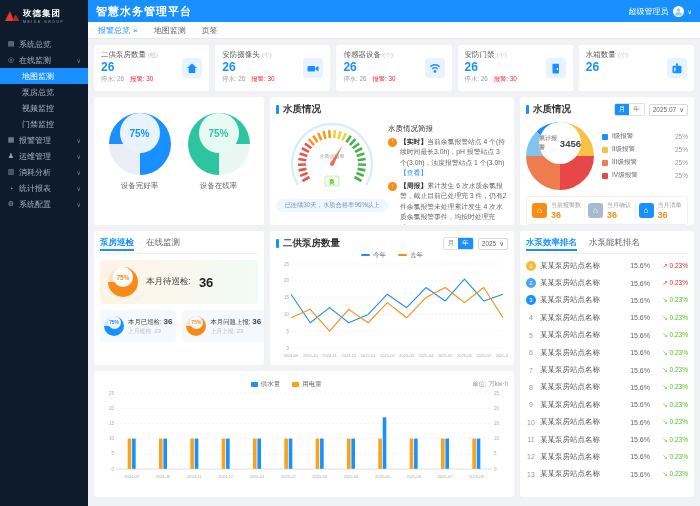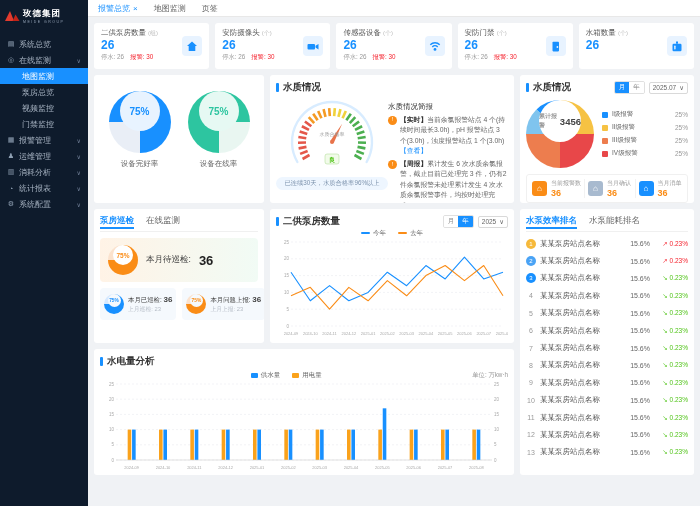--- a/index.html
+++ b/index.html
@@ -175,20 +175,33 @@
         </div>
       <div class="mi">
           <span class="ic">⚙</span>
           <span>系统配置</span>
           <span class="chev">∨</span>
         </div>
     </div>
   </div>
 
   <div class="main">
+    <div class="topbar">
+      <span class="t">智慧水务管理平台</span>
+      <span class="user">
+        <span>超级管理员</span>
+        <span class="avatar">
+          <svg width="9" height="9" viewBox="0 0 10 10">
+              <circle cx="5" cy="3.4" r="2" fill="#9ec9f0"></circle>
+              <path d="M1 9.5a4 4 0 0 1 8 0z" fill="#9ec9f0"></path>
+            </svg>
+        </span>
+        <span style="font-size:6px">∨</span>
+      </span>
+    </div>
     <div class="tabbar">
       <span class="tab active">
           <span>报警总览</span>
           <span>×</span>
         </span>
       <span class="tab">
           <span>地图监测</span>
         </span>
       <span class="tab">
           <span>页签</span>
@@ -585,23 +598,20 @@
             <div class="rrow">
               <span class="rnum">13</span>
               <span class="rname">某某泵房站点名称</span>
               <span class="rval">15.6%</span>
               <span class="rchg down">↘ 0.23%</span>
             </div>
           </div>
       </div>
 
       <div class="panel" style="grid-column:1/3;grid-row:4">
-        <div class="hrow">
-            <div class="ptitle">水电量分析</div>
-          </div>
         <div class="erow">
           <div class="legend">
             <span style="display:flex;gap:3px;align-items:center">
                 <span class="lg-sq" style="background:#1890ff"></span>
                 <span>供水量</span>
               </span>
             <span style="display:flex;gap:3px;align-items:center">
                 <span class="lg-sq" style="background:#faa21b"></span>
                 <span>用电量</span>
               </span>

